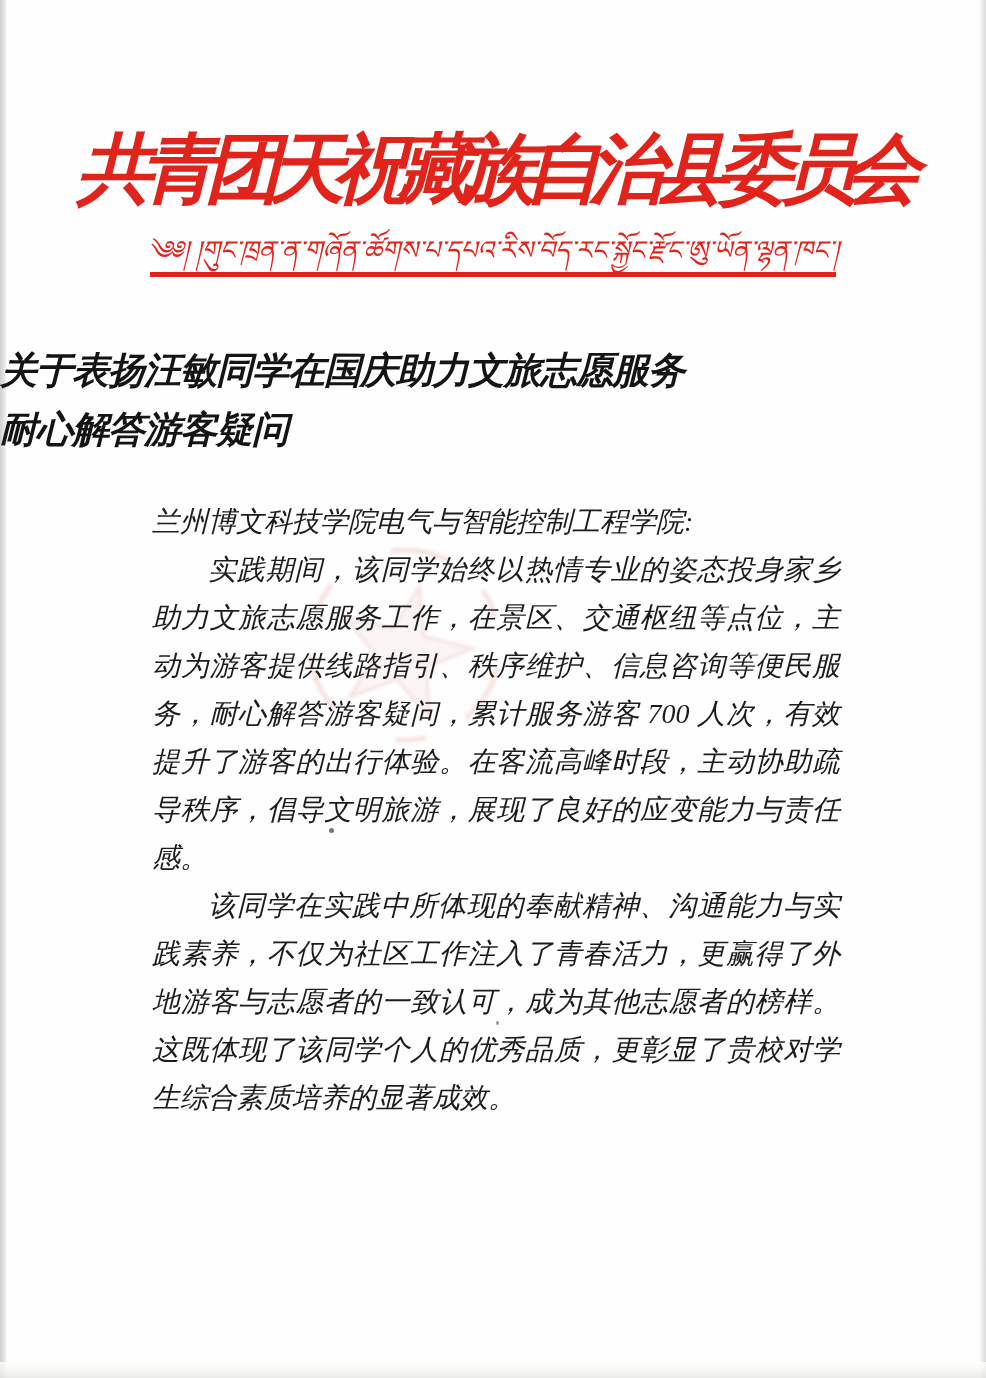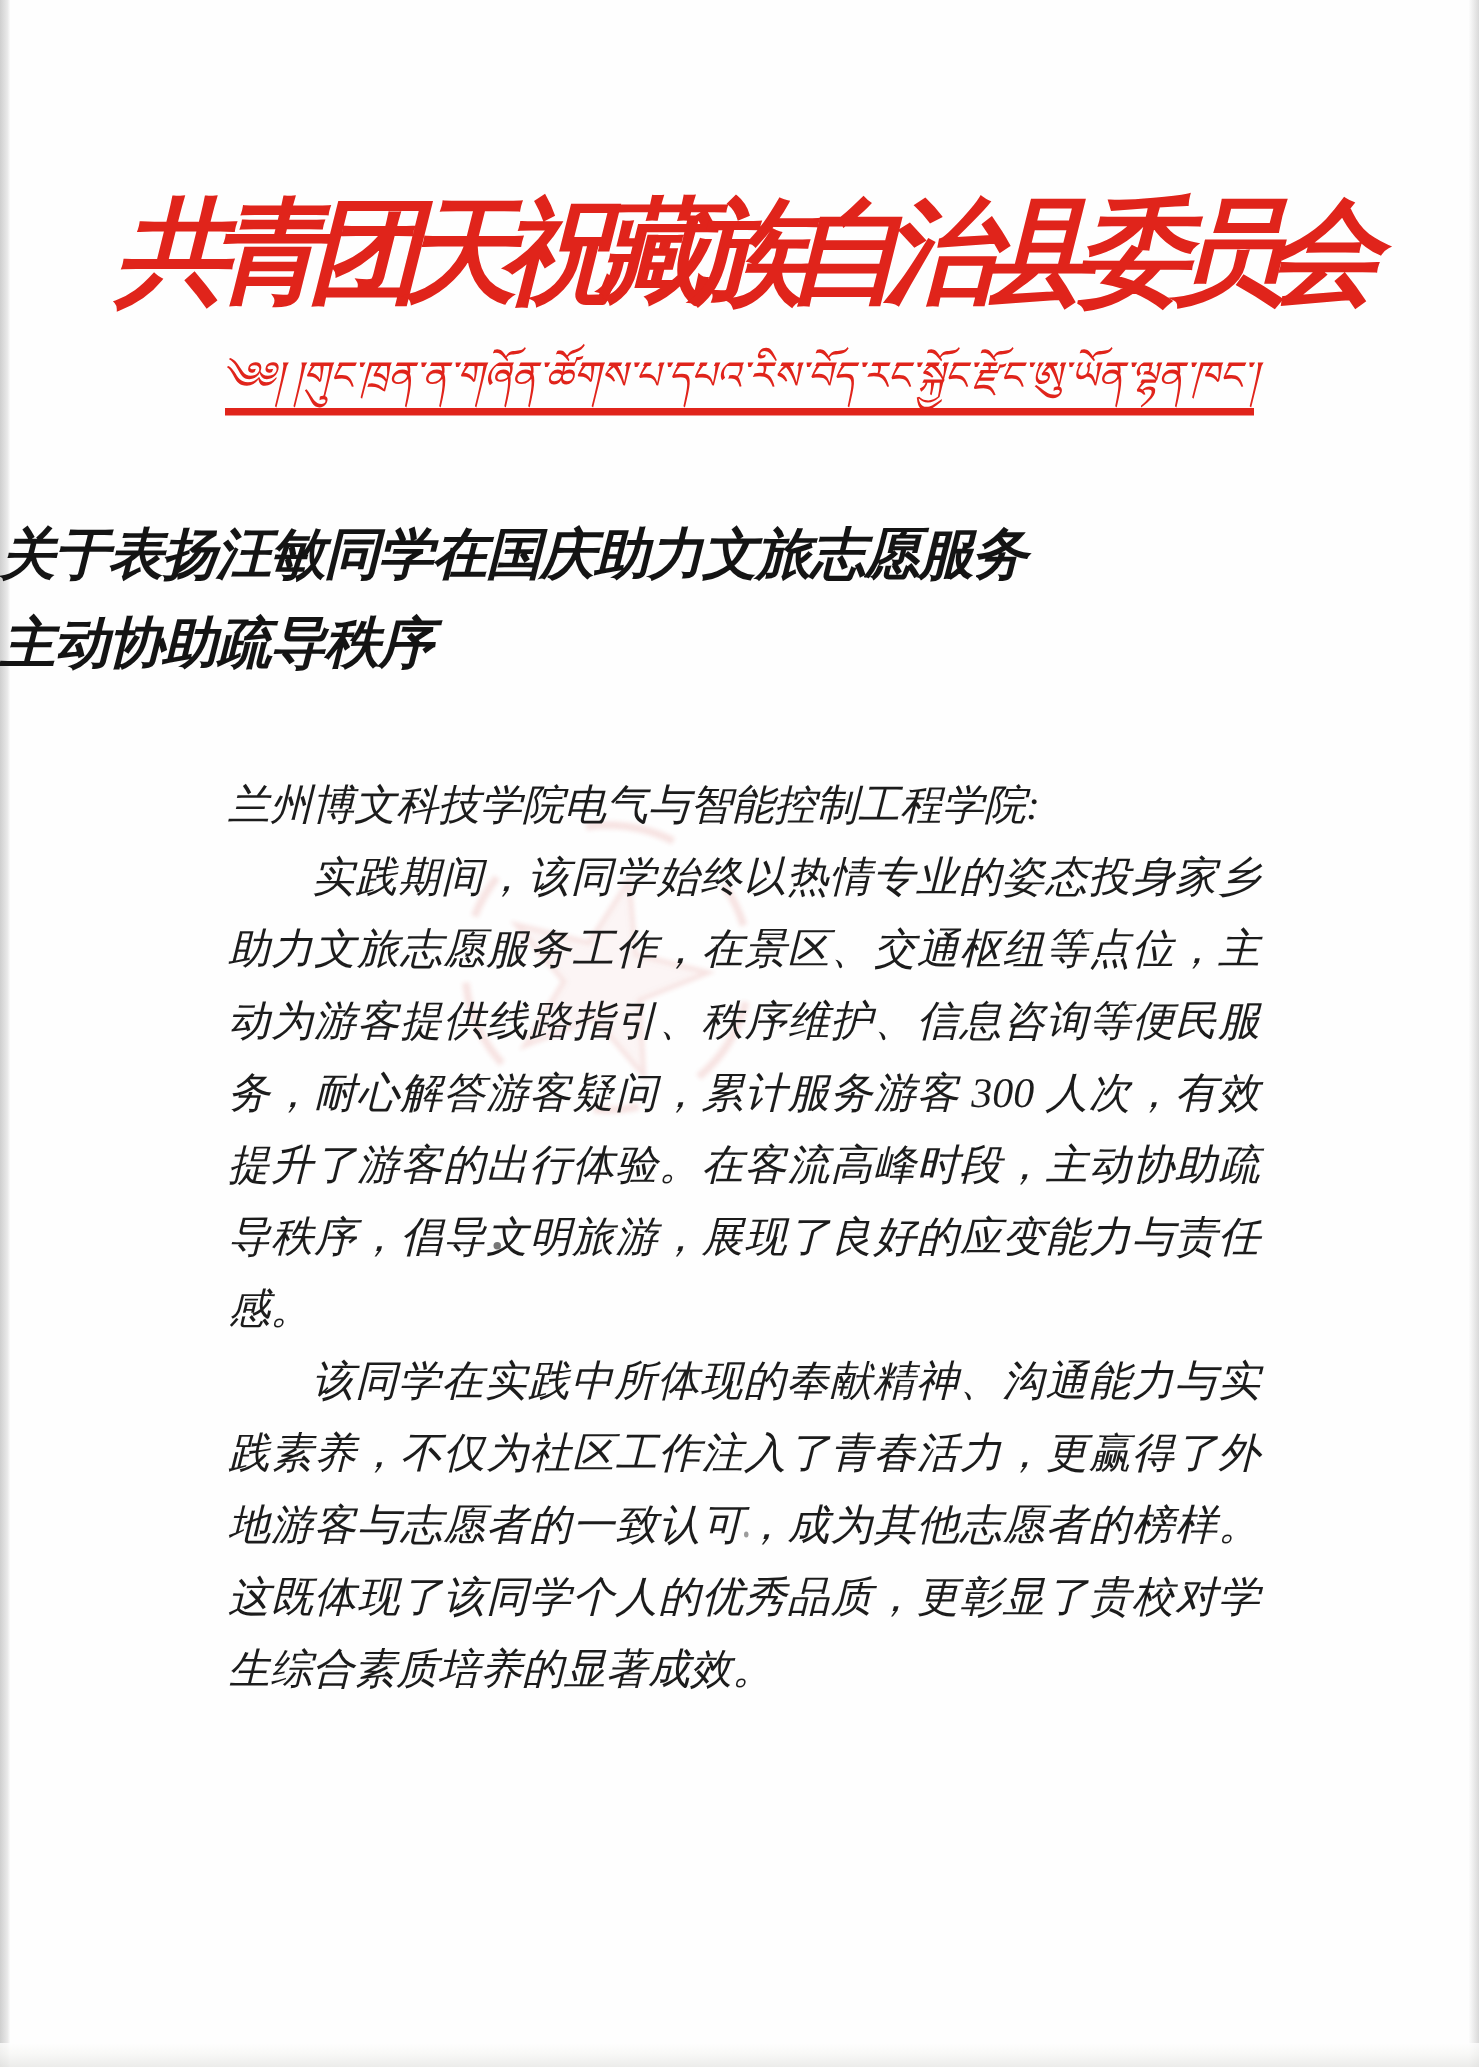--- a/index.html
+++ b/index.html
@@ -67,21 +67,21 @@
     text-align:left;
     color:#141414;
     font-size:37px;
     font-weight:bold;
     letter-spacing:-1px;
     line-height:59px;
   }
   .title span{display:block;}
   
   .body{
-    position:absolute;top:514px;left:152px;width:688px;
+    position:absolute;top:498px;left:152px;width:688px;
     color:var(--ink);
     font-size:28px;
     line-height:48px;
     text-align:justify;
     text-justify:inter-ideograph;
   }
   .body p{margin:0;}
   .para{text-indent:56px;}
   
   .seal{
@@ -114,25 +114,25 @@
   </svg>
 
   <header>
     <div class="org-cn">共青团天祝藏族自治县委员会</div>
     <div class="org-bo">༄༅། །གུང་ཁྲན་ན་གཞོན་ཚོགས་པ་དཔའ་རིས་བོད་རང་སྐྱོང་རྫོང་ཨུ་ཡོན་ལྷན་ཁང་།</div>
     <div class="red-rule"></div>
   </header>
 
   <h1 class="title">
     <span>关于表扬汪敏同学在国庆助力文旅志愿服务</span>
-    <span>主动协助疏导秩序</span>
+    <span>耐心解答游客疑问</span>
   </h1>
 
   <main class="body">
     <p class="salutation">兰州博文科技学院电气与智能控制工程学院:</p>
-    <p class="para">实践期间，该同学始终以热情专业的姿态投身家乡助力文旅志愿服务工作，在景区、交通枢纽等点位，主动为游客提供线路指引、秩序维护、信息咨询等便民服务，耐心解答游客疑问，累计服务游客 300 人次，有效提升了游客的出行体验。在客流高峰时段，主动协助疏导秩序，倡导文明旅游，展现了良好的应变能力与责任感。</p>
+    <p class="para">实践期间，该同学始终以热情专业的姿态投身家乡助力文旅志愿服务工作，在景区、交通枢纽等点位，主动为游客提供线路指引、秩序维护、信息咨询等便民服务，耐心解答游客疑问，累计服务游客 700 人次，有效提升了游客的出行体验。在客流高峰时段，主动协助疏导秩序，倡导文明旅游，展现了良好的应变能力与责任感。</p>
     <p class="para">该同学在实践中所体现的奉献精神、沟通能力与实践素养，不仅为社区工作注入了青春活力，更赢得了外地游客与志愿者的一致认可，成为其他志愿者的榜样。这既体现了该同学个人的优秀品质，更彰显了贵校对学生综合素质培养的显著成效。</p>
   </main>
 
   <div class="speck speck-1"></div>
   <div class="speck speck-2"></div>
 
 </div>
 
 </body></html>

